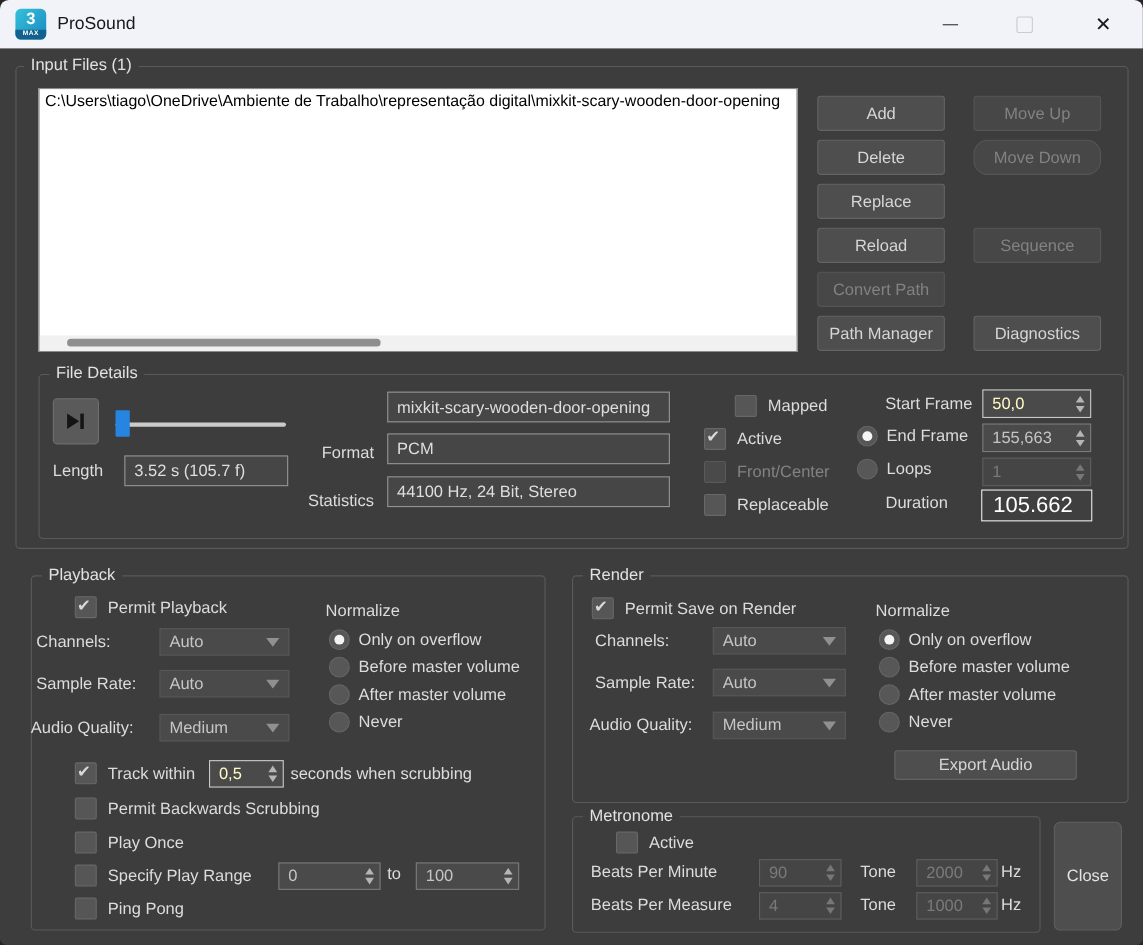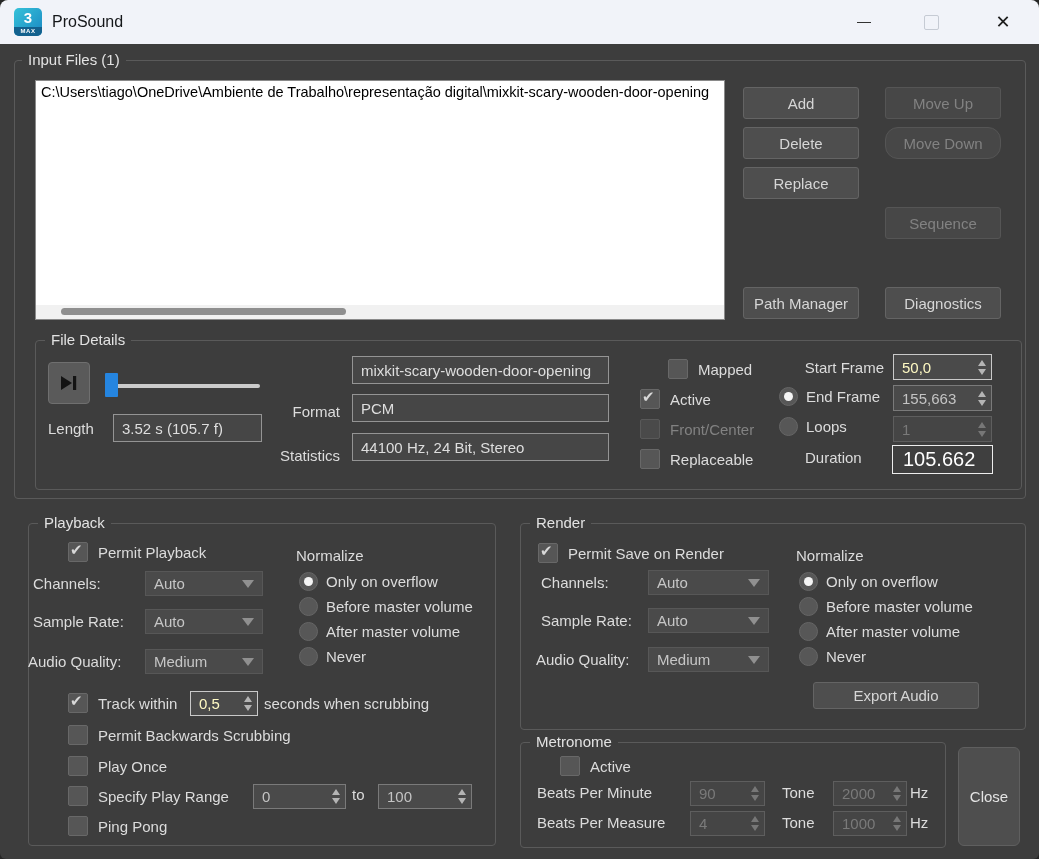--- a/index.html
+++ b/index.html
@@ -101,20 +101,22 @@
   <div class="filelist" style="left:35px;top:80px;width:688px;height:238px;">
     <div class="filerow">C:\Users\tiago\OneDrive\Ambiente de Trabalho\representação digital\mixkit-scary-wooden-door-opening</div>
     <div class="hscroll">
       <div class="hthumb" style="left:25px;width:285px;"></div>
     </div>
   </div>
 
   <div class="btn" style="left:743px;top:87px;">Add</div>
   <div class="btn" style="left:743px;top:127px;">Delete</div>
   <div class="btn" style="left:743px;top:167px;">Replace</div>
+  <div class="btn" style="left:743px;top:207px;">Reload</div>
+  <div class="btn disabled" style="left:743px;top:247px;">Convert Path</div>
   <div class="btn" style="left:743px;top:287px;">Path Manager</div>
 
   <div class="btn disabled" style="left:885px;top:87px;">Move Up</div>
   <div class="btn disabled" style="left:885px;top:127px;border-radius:13px;">Move Down</div>
   <div class="btn disabled" style="left:885px;top:207px;">Sequence</div>
   <div class="btn" style="left:885px;top:287px;">Diagnostics</div>
 
   <div class="group" style="left:35px;top:340px;width:985px;height:148px;"></div>
   <div class="glabel" style="left:45px;top:331px;">File Details</div>
 

